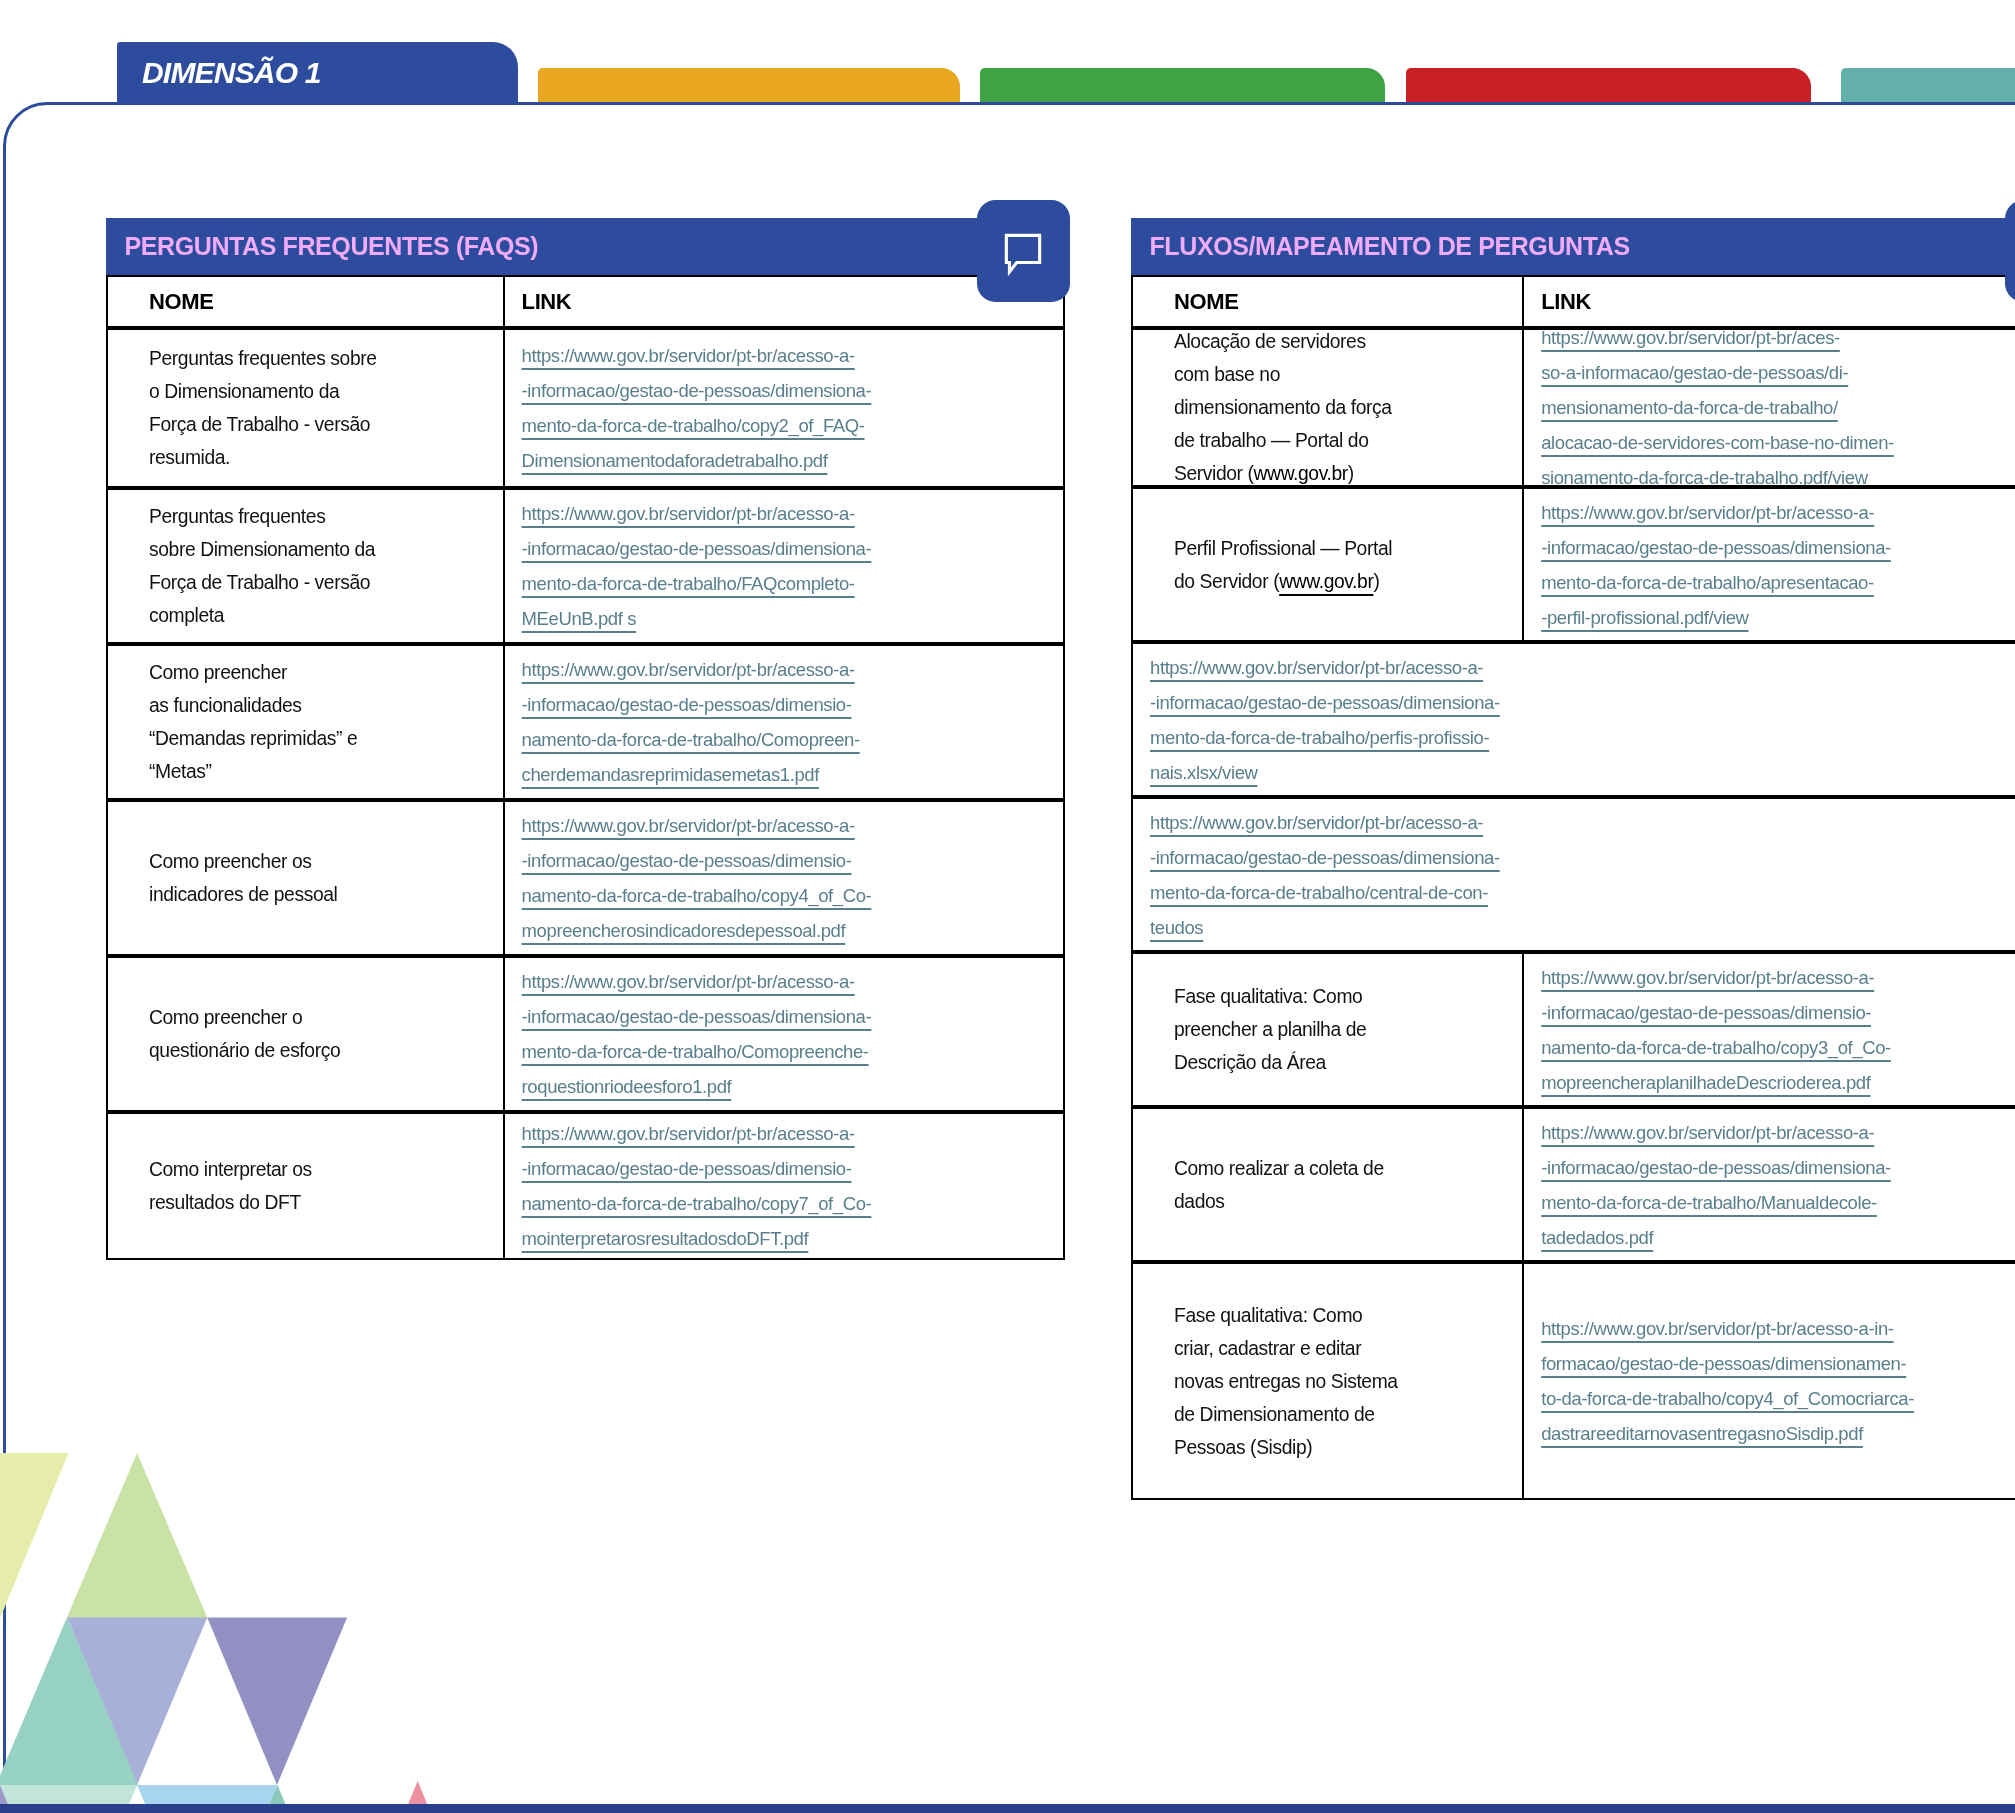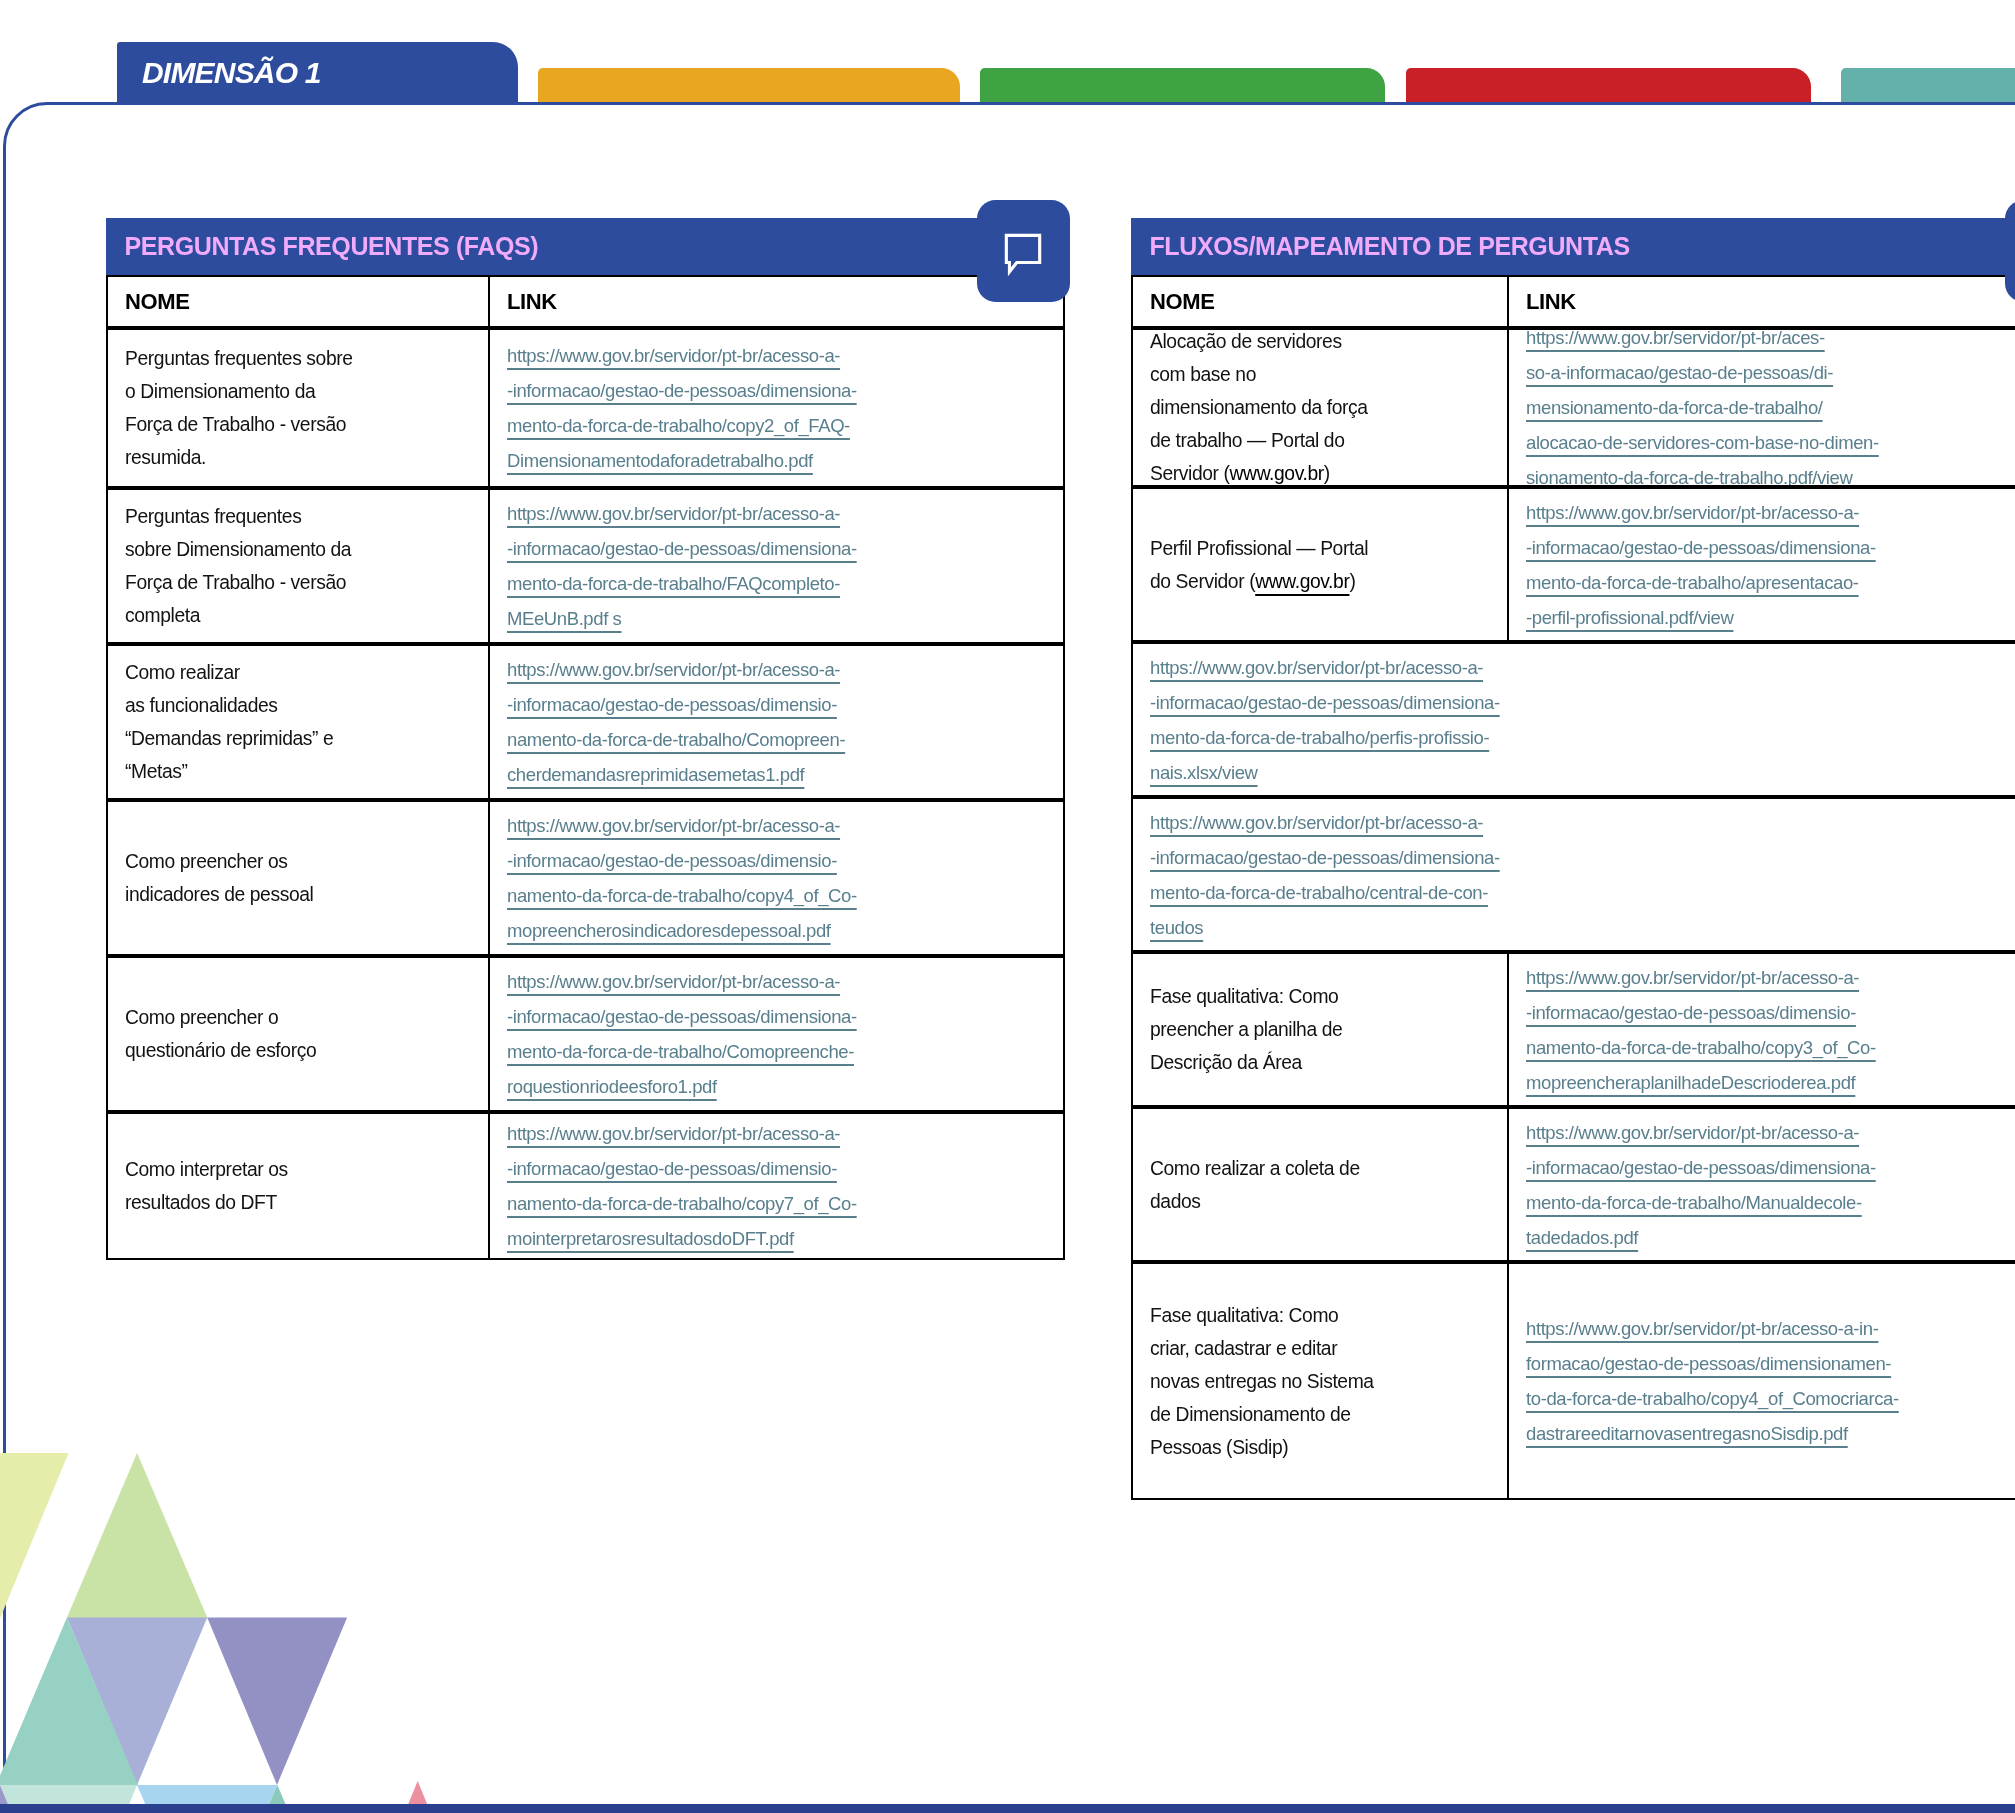--- a/index.html
+++ b/index.html
@@ -43,21 +43,21 @@
   }
   .tbody { background:#fff; border:2.4px solid #000; border-top:2px solid #000; }
   .colhdr { display:flex; height:53px; border-bottom:4.4px solid #000; }
   .colhdr .cell { font-weight:bold; font-size:22px; color:#000; letter-spacing:-0.4px; }
   .trow { display:flex; }
   .trow + .trow { border-top:4px solid #000; }
   .t1 .trow { height:156px; } .t1 .trow:first-child{ height:160px; } .t1 .trow:last-child{ height:148px; }
   .t2 .trow { height:155px; } .t2 .trow:first-child{ height:185px; } .t2 .trow:last-child{ height:238px; }
 
   .cell { display:flex; align-items:center; padding:4.8px 12px 4.8px 17px; overflow:hidden; }
-  .cell-name  { border-right:2.8px solid #000; }
+  .cell-name  { border-right:2.8px solid #000;margin-left:24px; }
   .t1 .cell-name { width:382px; }  .t1 .cell-link { width:573px; }
   .t2 .cell-name { width:376px; }  .t2 .cell-link { width:581px; }
 
   .name-text { white-space:pre-line; font-size:19.3px; line-height:33px; color:#121212; letter-spacing:-0.4px; }
   .link-text {
     white-space:pre-line; font-size:18.5px; line-height:35px; letter-spacing:-0.4px;
     color:#597F8D; text-decoration:underline; text-decoration-thickness:2px; text-underline-offset:6.4px;
     cursor:pointer;
   }
   .inline-link { color:#000000; text-decoration:underline; text-decoration-thickness:2px; text-underline-offset:5.6px; }
@@ -116,21 +116,21 @@
         </div>
       <div class="cell cell-link">
           <span class="link-text">https://www.gov.br/servidor/pt-br/acesso-a-
 -informacao/gestao-de-pessoas/dimensiona-
 mento-da-forca-de-trabalho/FAQcompleto-
 MEeUnB.pdf s</span>
         </div>
     </div>
     <div class="trow">
       <div class="cell cell-name">
-          <span class="name-text">Como realizar
+          <span class="name-text">Como preencher
 as funcionalidades
 “Demandas reprimidas” e
 “Metas”</span>
         </div>
       <div class="cell cell-link">
           <span class="link-text">https://www.gov.br/servidor/pt-br/acesso-a-
 -informacao/gestao-de-pessoas/dimensio-
 namento-da-forca-de-trabalho/Comopreen-
 cherdemandasreprimidasemetas1.pdf</span>
         </div>

